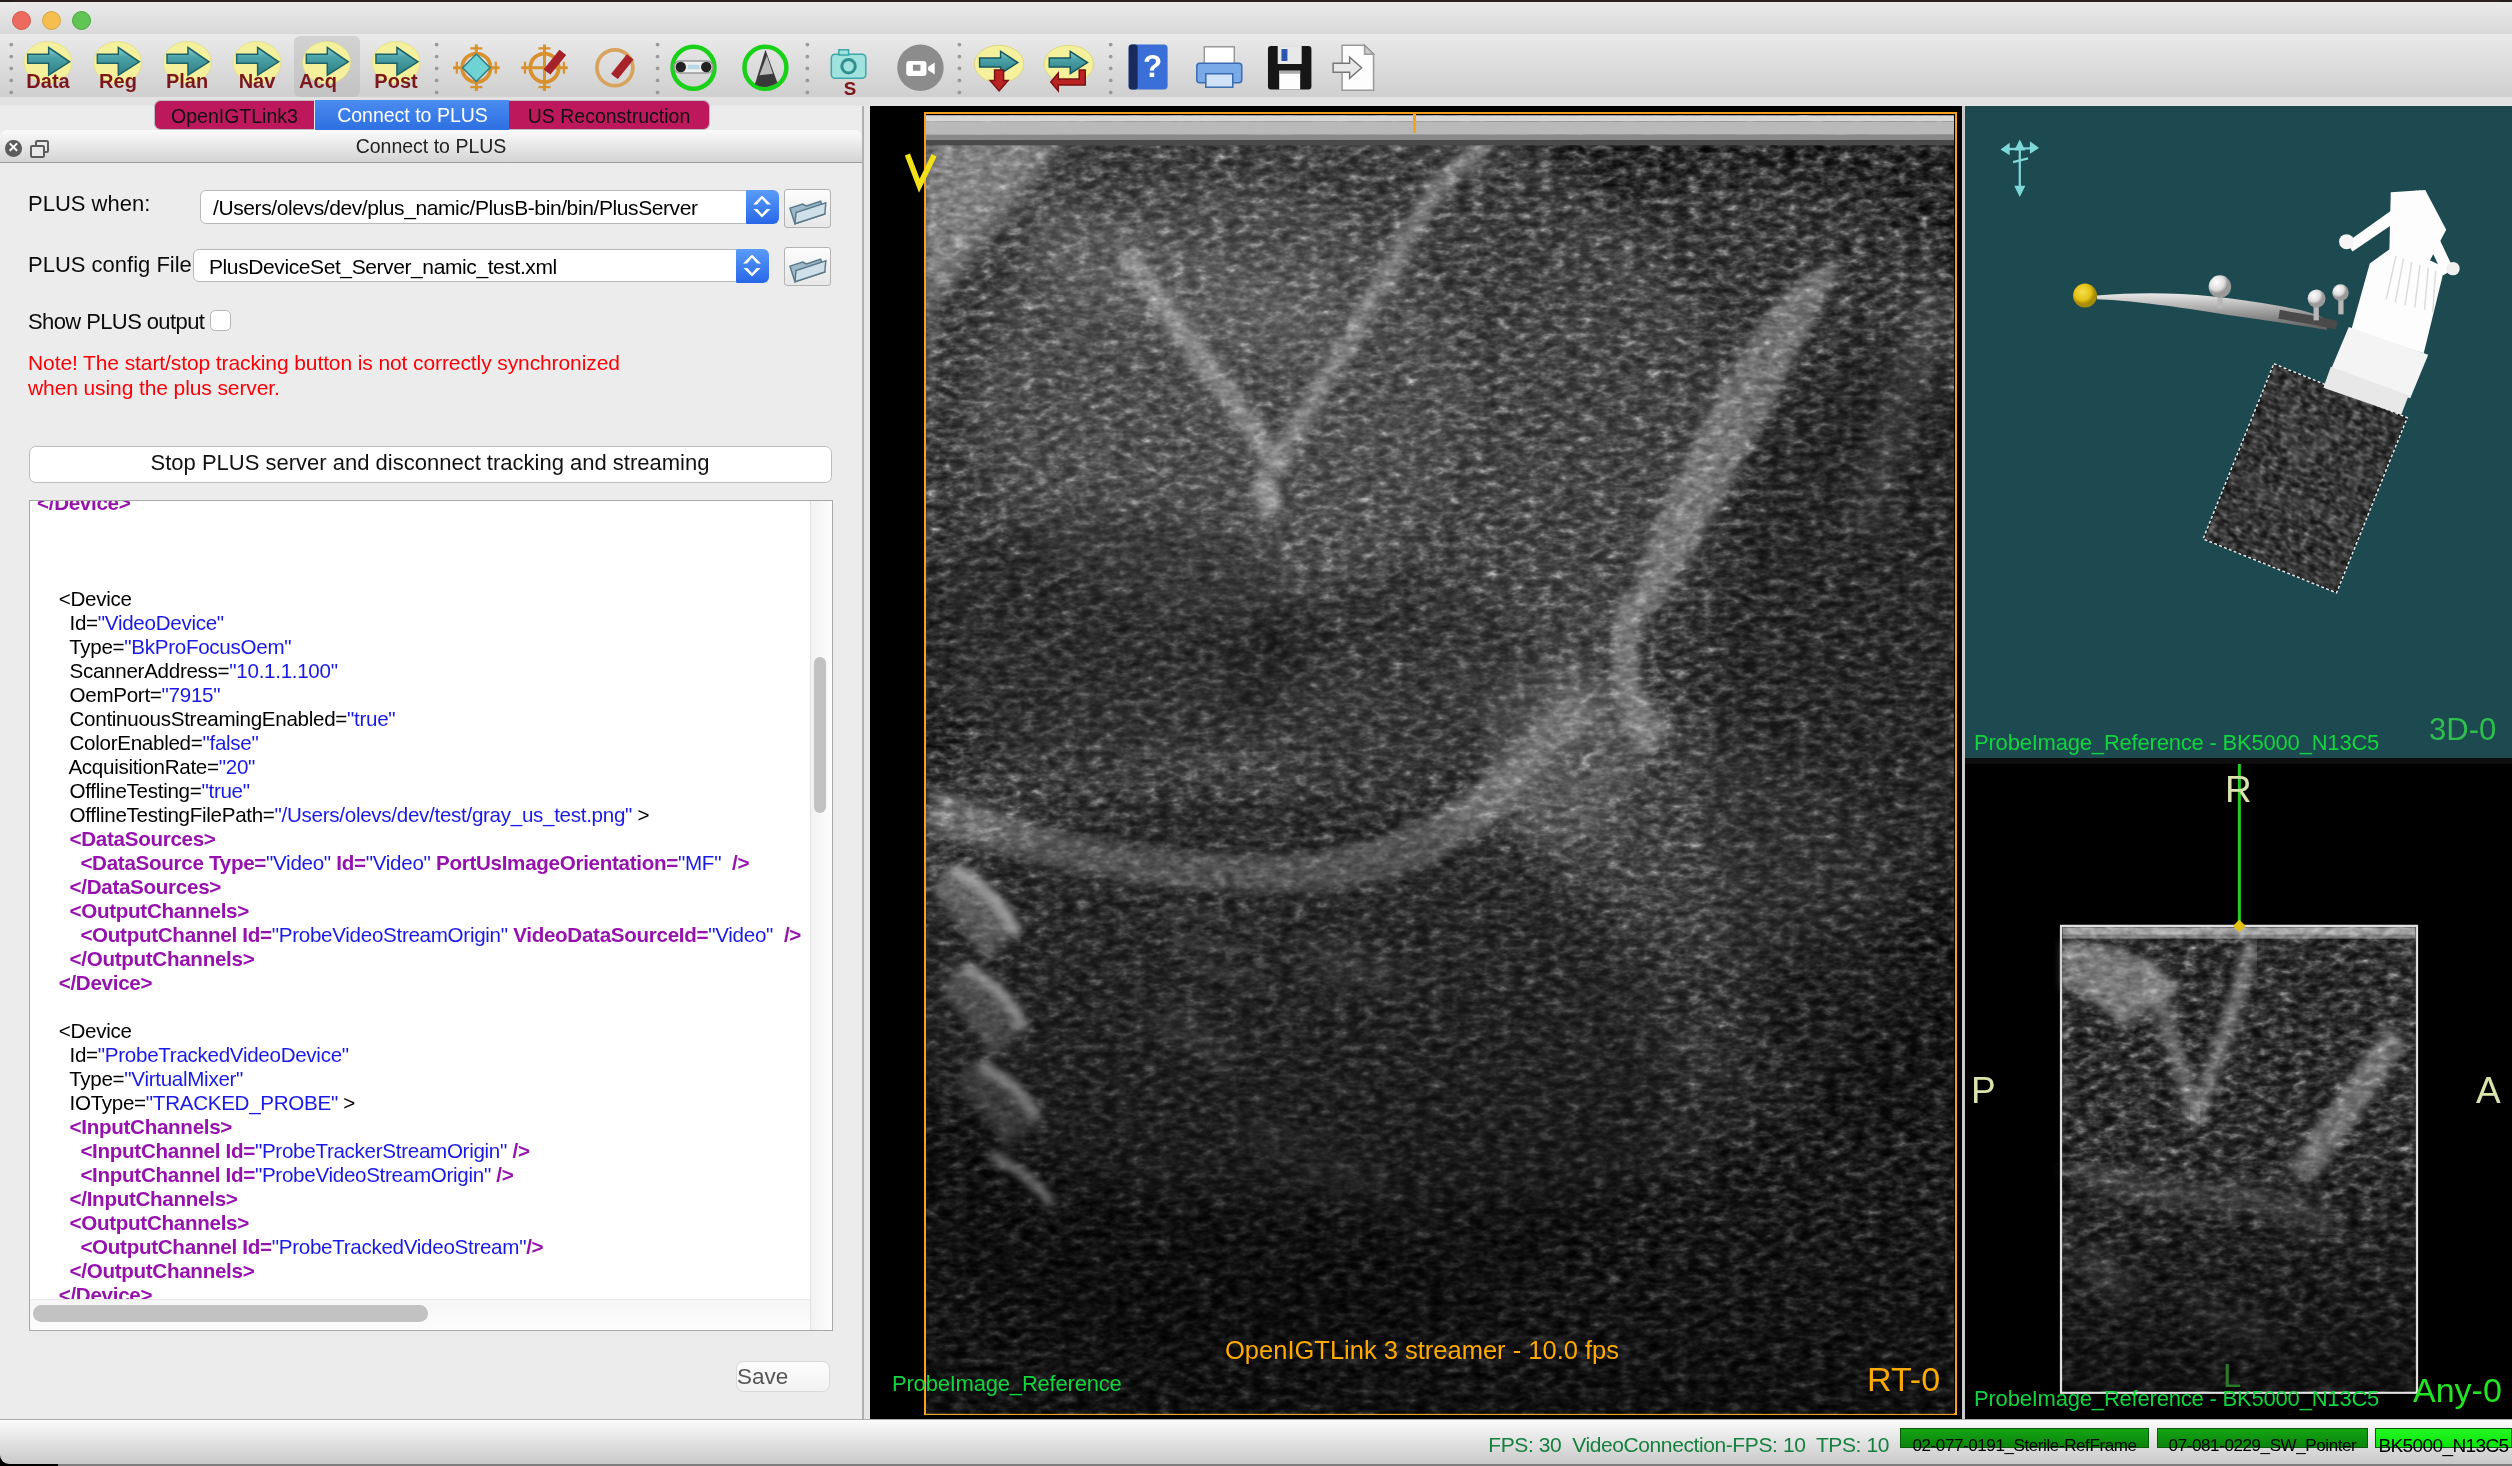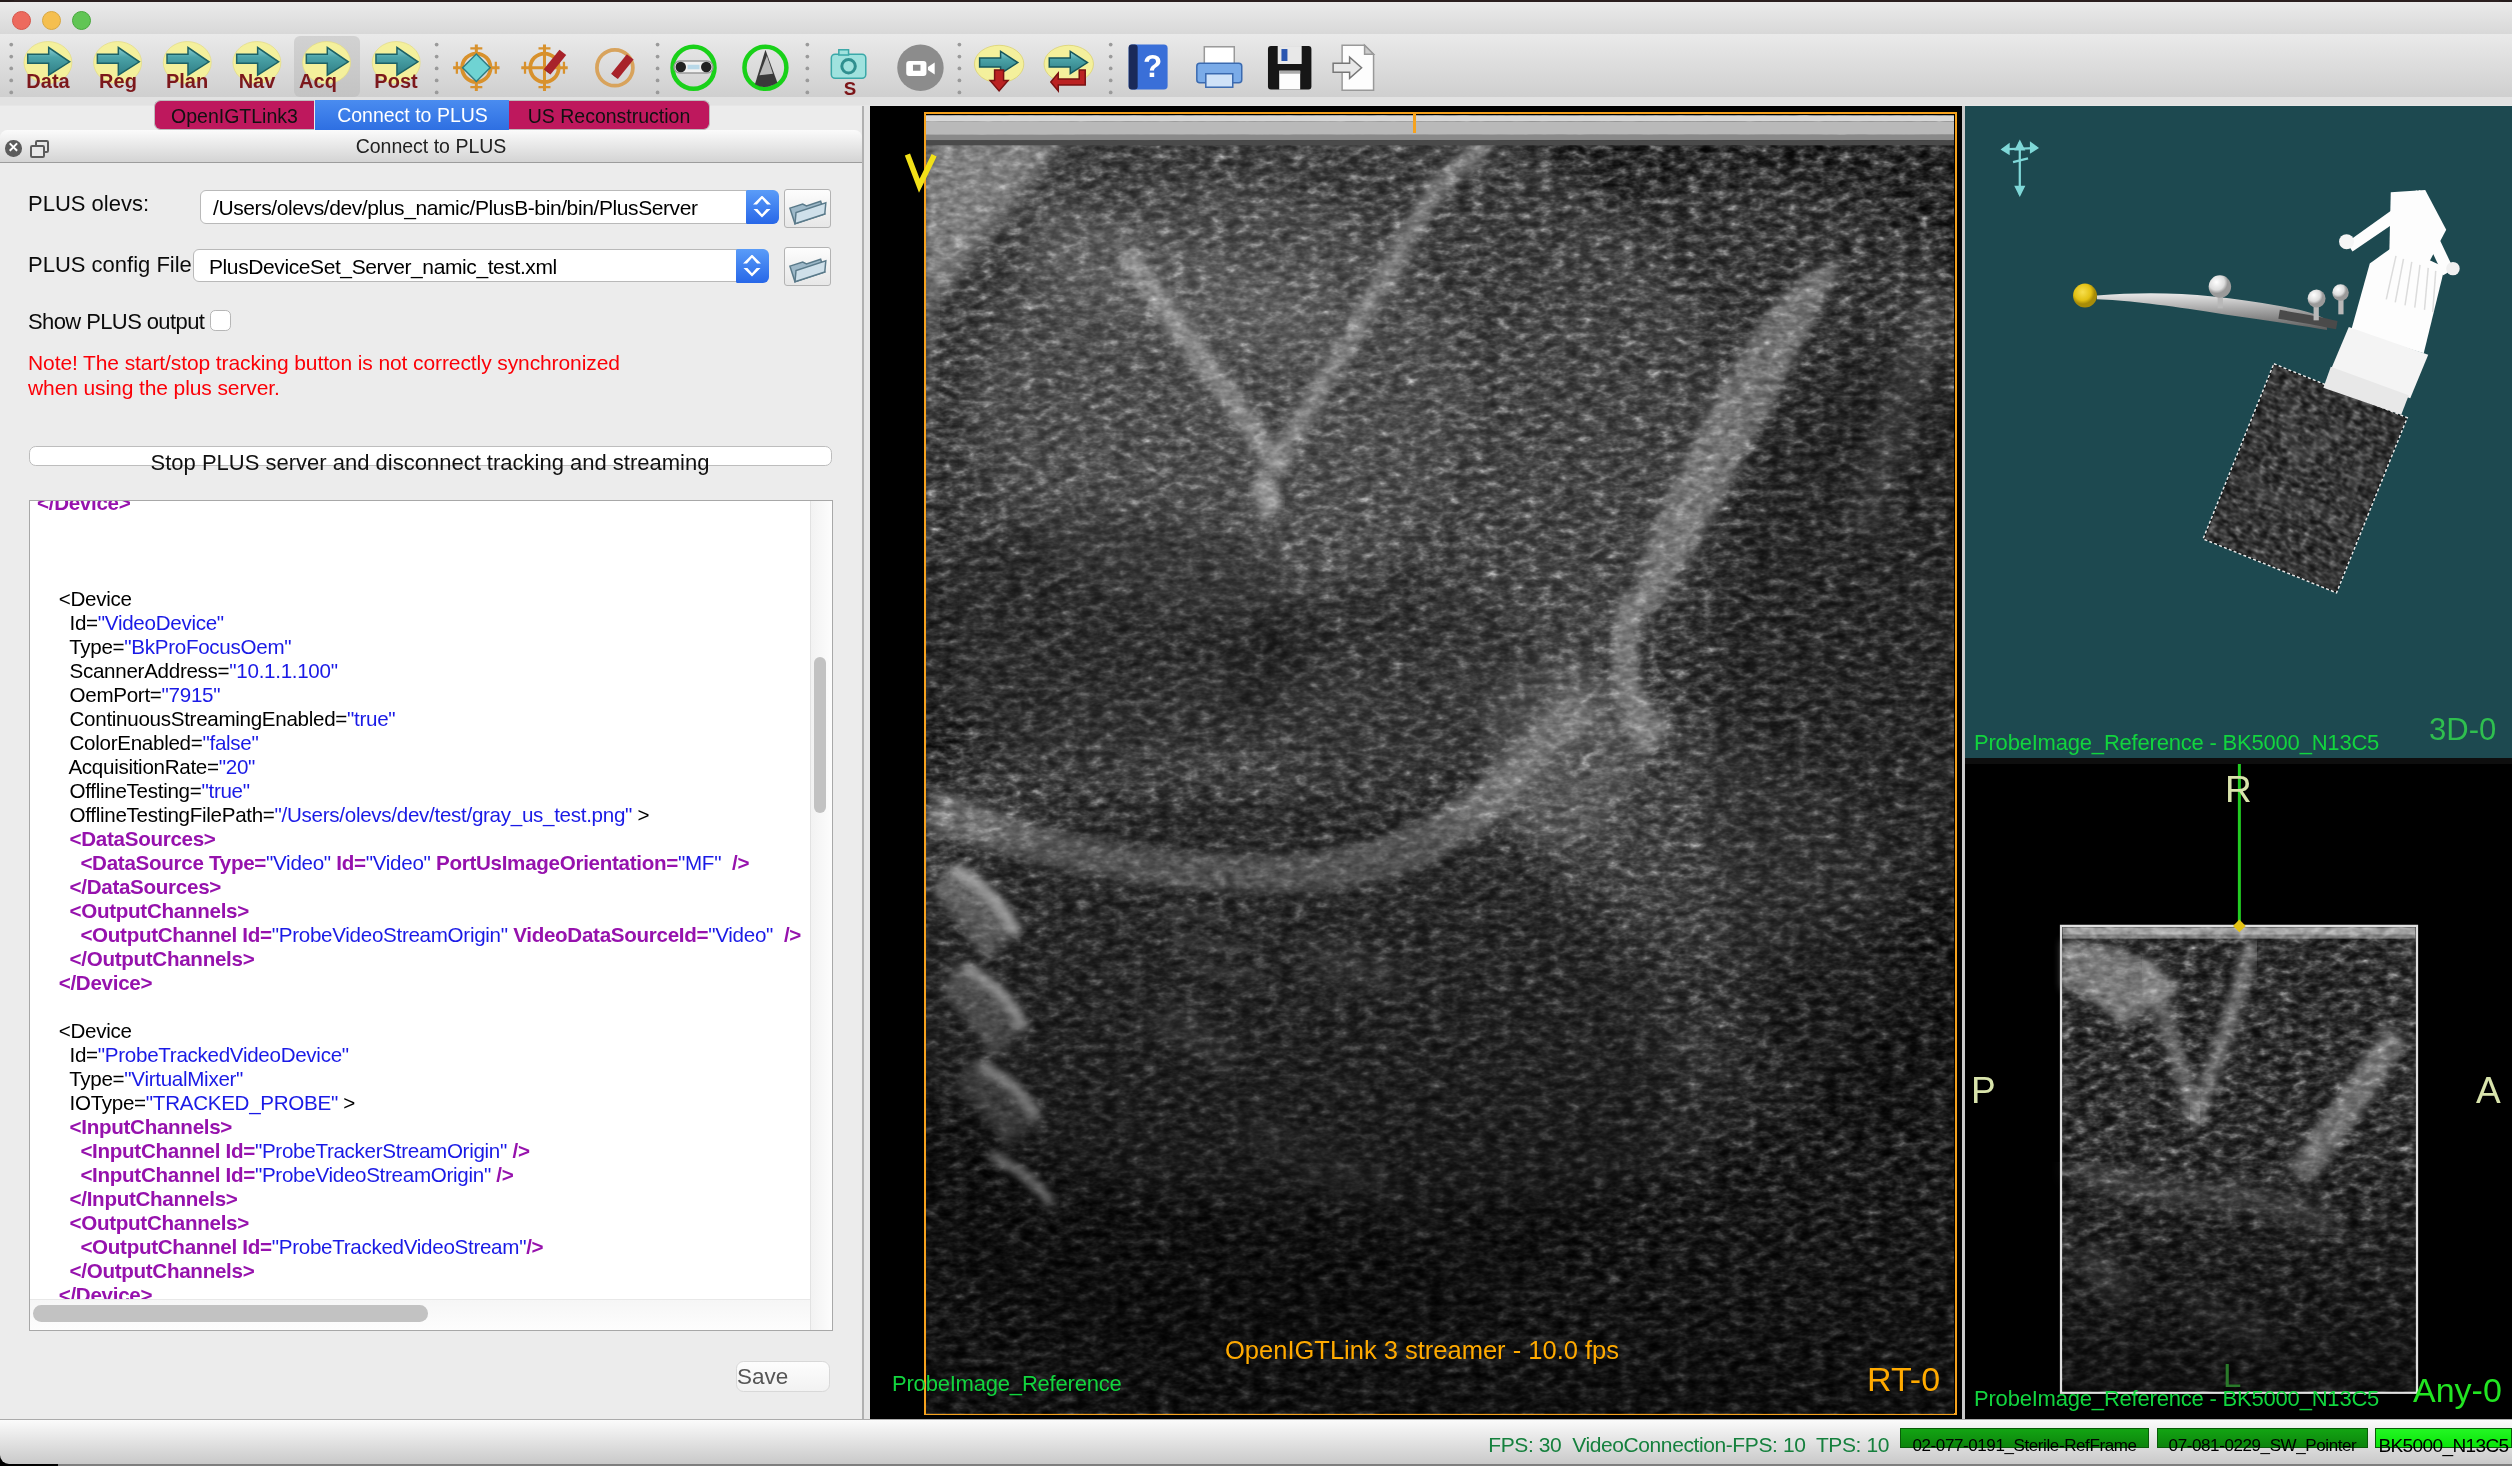--- a/index.html
+++ b/index.html
@@ -37,21 +37,21 @@
 
 .lbl{font-size:22px;color:#0b0b0b;}
 .combo{background:#fff;border:1.5px solid #b9b9b9;border-radius:6px;box-sizing:border-box;}
 .combo .ctext{position:absolute;left:12px;top:4.5px;font-size:21px;letter-spacing:-0.4px;color:#000;white-space:nowrap;}
 .spin{position:absolute;right:-1.5px;top:-1.5px;width:33px;height:34px;border-radius:1.5px 6px 6px 1.5px;background:linear-gradient(#5a9cf8,#2767e8);}
 .spin:after{content:"";position:absolute;left:7.5px;top:6px;width:18px;height:9px;background:#fff;clip-path:polygon(50% 0,100% 100%,78% 100%,50% 35%,22% 100%,0 100%);}
 .spin:before{content:"";position:absolute;left:7.5px;bottom:6px;width:18px;height:9px;background:#fff;clip-path:polygon(50% 100%,100% 0,78% 0,50% 65%,22% 0,0 0);}
 .fbtn{width:47px;height:39px;background:linear-gradient(#fdfdfd,#e7e7e7);border:1.5px solid #b3b3b3;border-radius:3px;box-sizing:border-box;}
 #cbx{left:210px;top:310px;width:21px;height:21px;background:#fff;border:1.5px solid #b6b6b6;border-radius:5.2px;box-sizing:border-box;}
 #note{left:28px;top:350px;width:712px;font-size:21px;letter-spacing:-0.1px;line-height:25px;color:#fb0007;}
-#stopbtn{left:28.5px;top:446px;width:803px;height:20px;background:#fff;border:1.5px solid #bdbdbd;border-radius:6.7px;box-sizing:border-box;text-align:center;font-size:22px;color:#111;line-height:31px;}
+#stopbtn{left:28.5px;top:446px;width:803px;height:37px;background:#fff;border:1.5px solid #bdbdbd;border-radius:6.7px;box-sizing:border-box;text-align:center;font-size:22px;color:#111;line-height:31px;}
 
 #xmlarea{left:28.5px;top:500px;width:804px;height:831px;background:#fff;border:1.5px solid #a8a8a8;box-sizing:border-box;overflow:hidden;}
 #xmlpre{position:absolute;left:7.5px;top:-9.7px;margin:0;font-family:"Liberation Sans",sans-serif;font-size:20.6px;letter-spacing:-0.3px;line-height:24px;color:#000;white-space:pre;}
 #xmlpre t{color:#9612ad;font-weight:700;}
 #xmlpre v{color:#1a1ae6;}
 #vsb{position:absolute;right:0px;top:0px;width:21px;height:834px;background:linear-gradient(90deg,#f2f2f2,#fdfdfd);border-left:0.7px solid #e2e2e2;}
 #vthumb{position:absolute;left:3.7px;top:156px;width:12px;height:156px;border-radius:6px;background:#c2c2c2;}
 #hsb{position:absolute;left:0;bottom:0;width:780px;height:30px;background:linear-gradient(#f6f6f6,#fdfdfd);border-top:0.7px solid #e8e8e8;}
 #hthumb{position:absolute;left:3px;top:4.5px;width:395px;height:17px;border-radius:8.2px;background:#c2c2c2;}
 #saveb{left:736px;top:1361px;width:94px;height:31px;background:linear-gradient(#fdfdfd,#f2f2f2);border:0.7px solid #d8d8d8;border-radius:7.5px;box-sizing:border-box;font-size:22.5px;color:#565656;line-height:29px;}
@@ -216,21 +216,21 @@
 <div class="abs tab" id="tab3">US Reconstruction</div>
 <div class="abs" id="ptitle">
       <div class="txt">Connect to PLUS</div>
     </div>
 <div class="abs" id="closeb">✕</div>
 <div class="abs" id="floatb">
       <b class="b1"></b>
       <b class="b2"></b>
     </div>
 
-<div class="abs lbl" style="left:28px;top:191px;">PLUS olevs:</div>
+<div class="abs lbl" style="left:28px;top:191px;">PLUS when:</div>
 <div class="abs combo" style="left:200px;top:190px;width:578px;height:34px;">
       <span class="ctext">/Users/olevs/dev/plus_namic/PlusB-bin/bin/PlusServer</span>
       <span class="spin"></span>
     </div>
 <div class="abs fbtn" style="left:784px;top:189px;" id="fb1"><svg width="44" height="36" viewBox="0 0 59 48">
         <g transform="translate(6,5) rotate(-18 24 20)">
           <path d="M2,12 L20,12 L24,16 L44,16 L44,34 L2,34 Z" fill="#9db8c8" stroke="#5a7a8a" stroke-width="2"></path>
           <path d="M2,34 L8,20 L50,20 L44,34 Z" fill="#cfe0ea" stroke="#5a7a8a" stroke-width="2"></path>
         </g>
       </svg></div>

